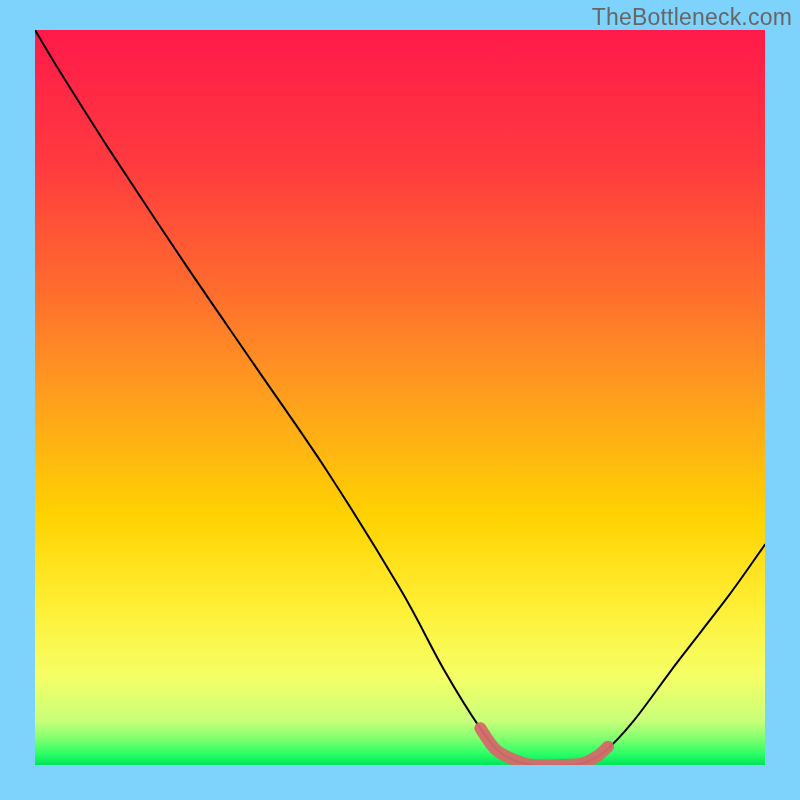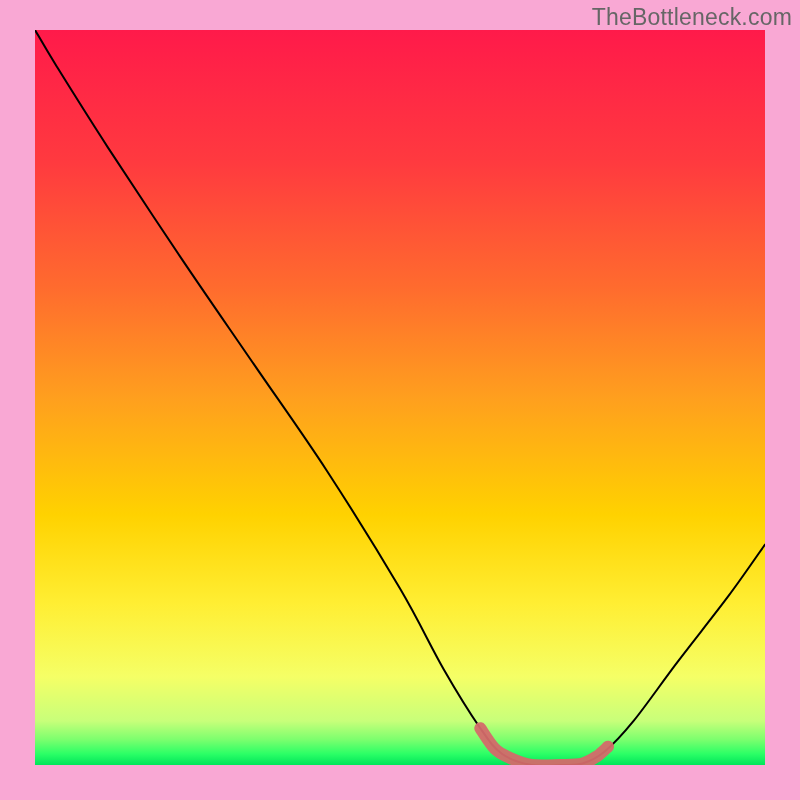--- a/index.html
+++ b/index.html
@@ -8,21 +8,21 @@
     width: 800px;
     height: 800px;
     background: #000;
     overflow: hidden;
   }
   .frame {
     position: absolute;
     left: 0; top: 0;
     width: 800px;
     height: 800px;
-    background: #f9a8d4;
+    background: #7dd3fc;
   }
   .watermark {
     position: absolute;
     top: 4px;
     right: 8px;
     color: #666;
     font-family: Arial, Helvetica, sans-serif;
     font-size: 23px;
     font-weight: 400;
     letter-spacing: 0.2px;

